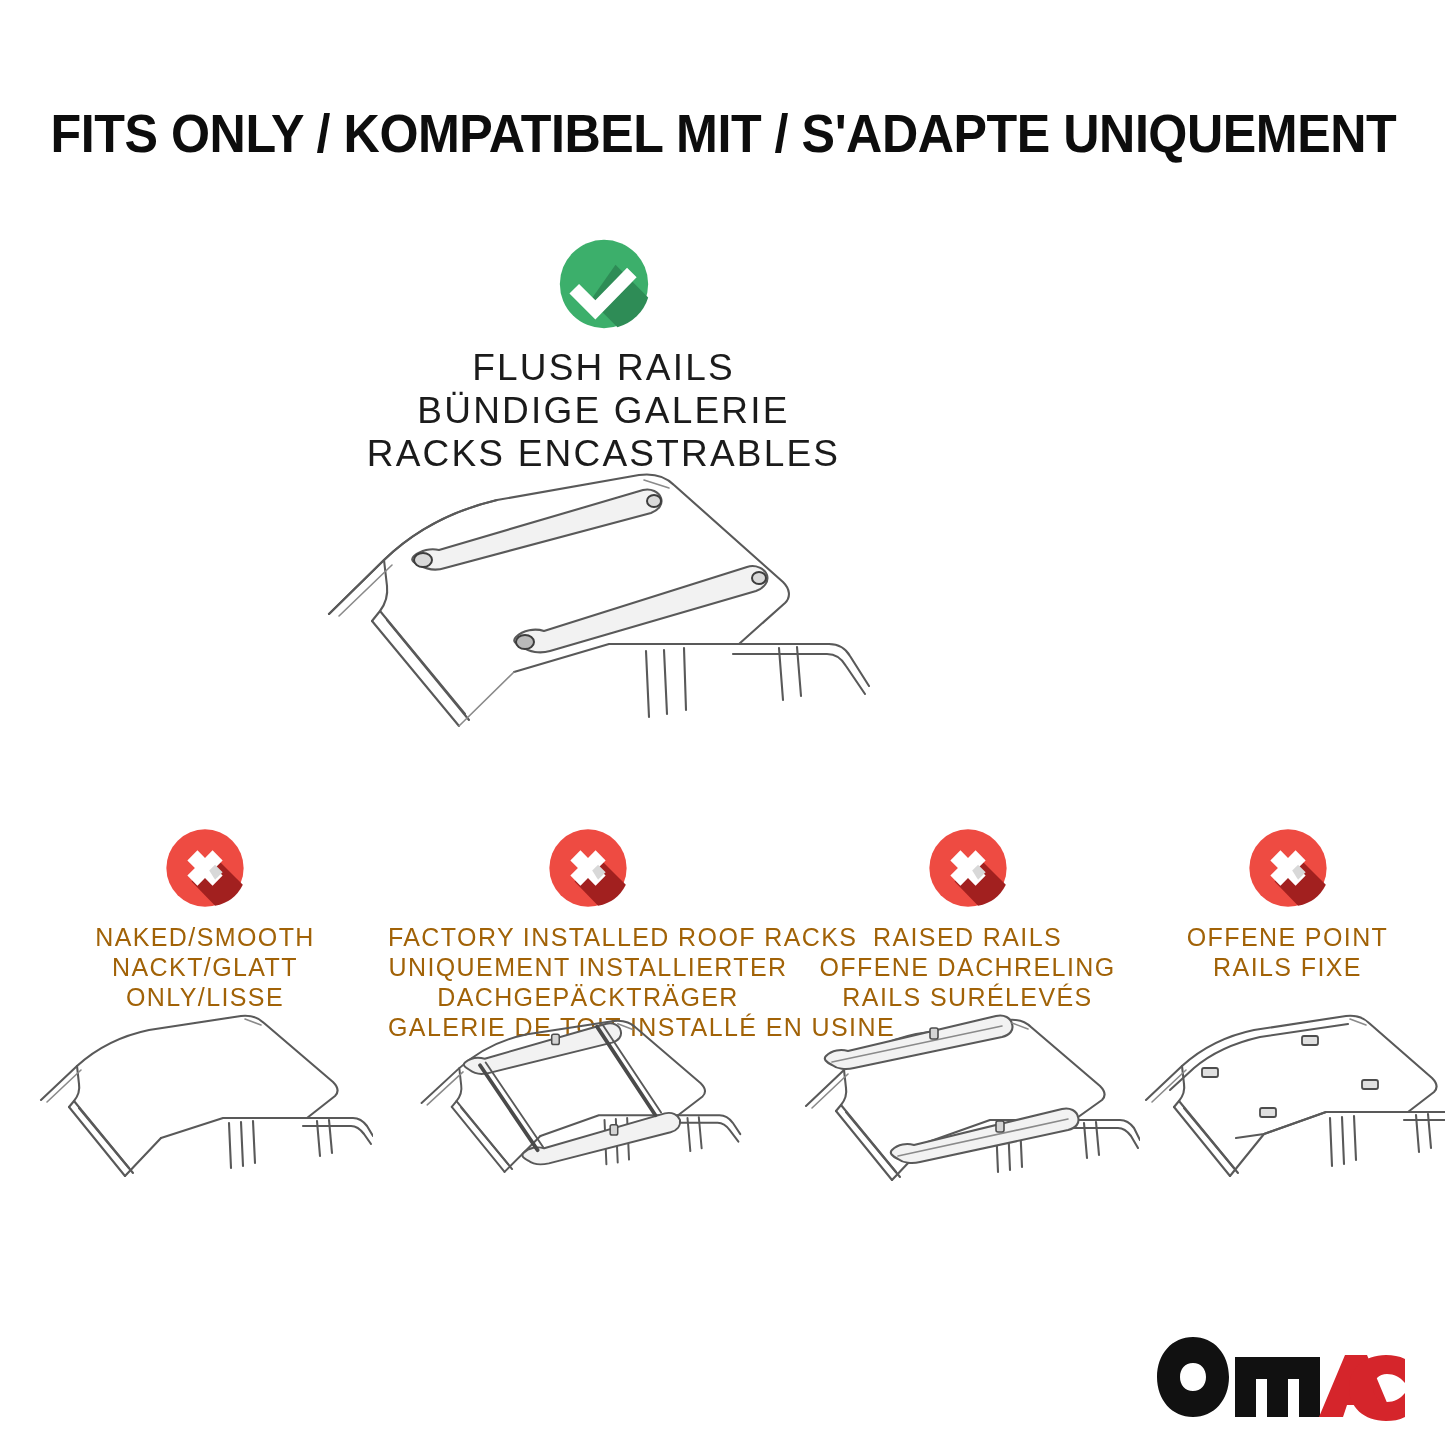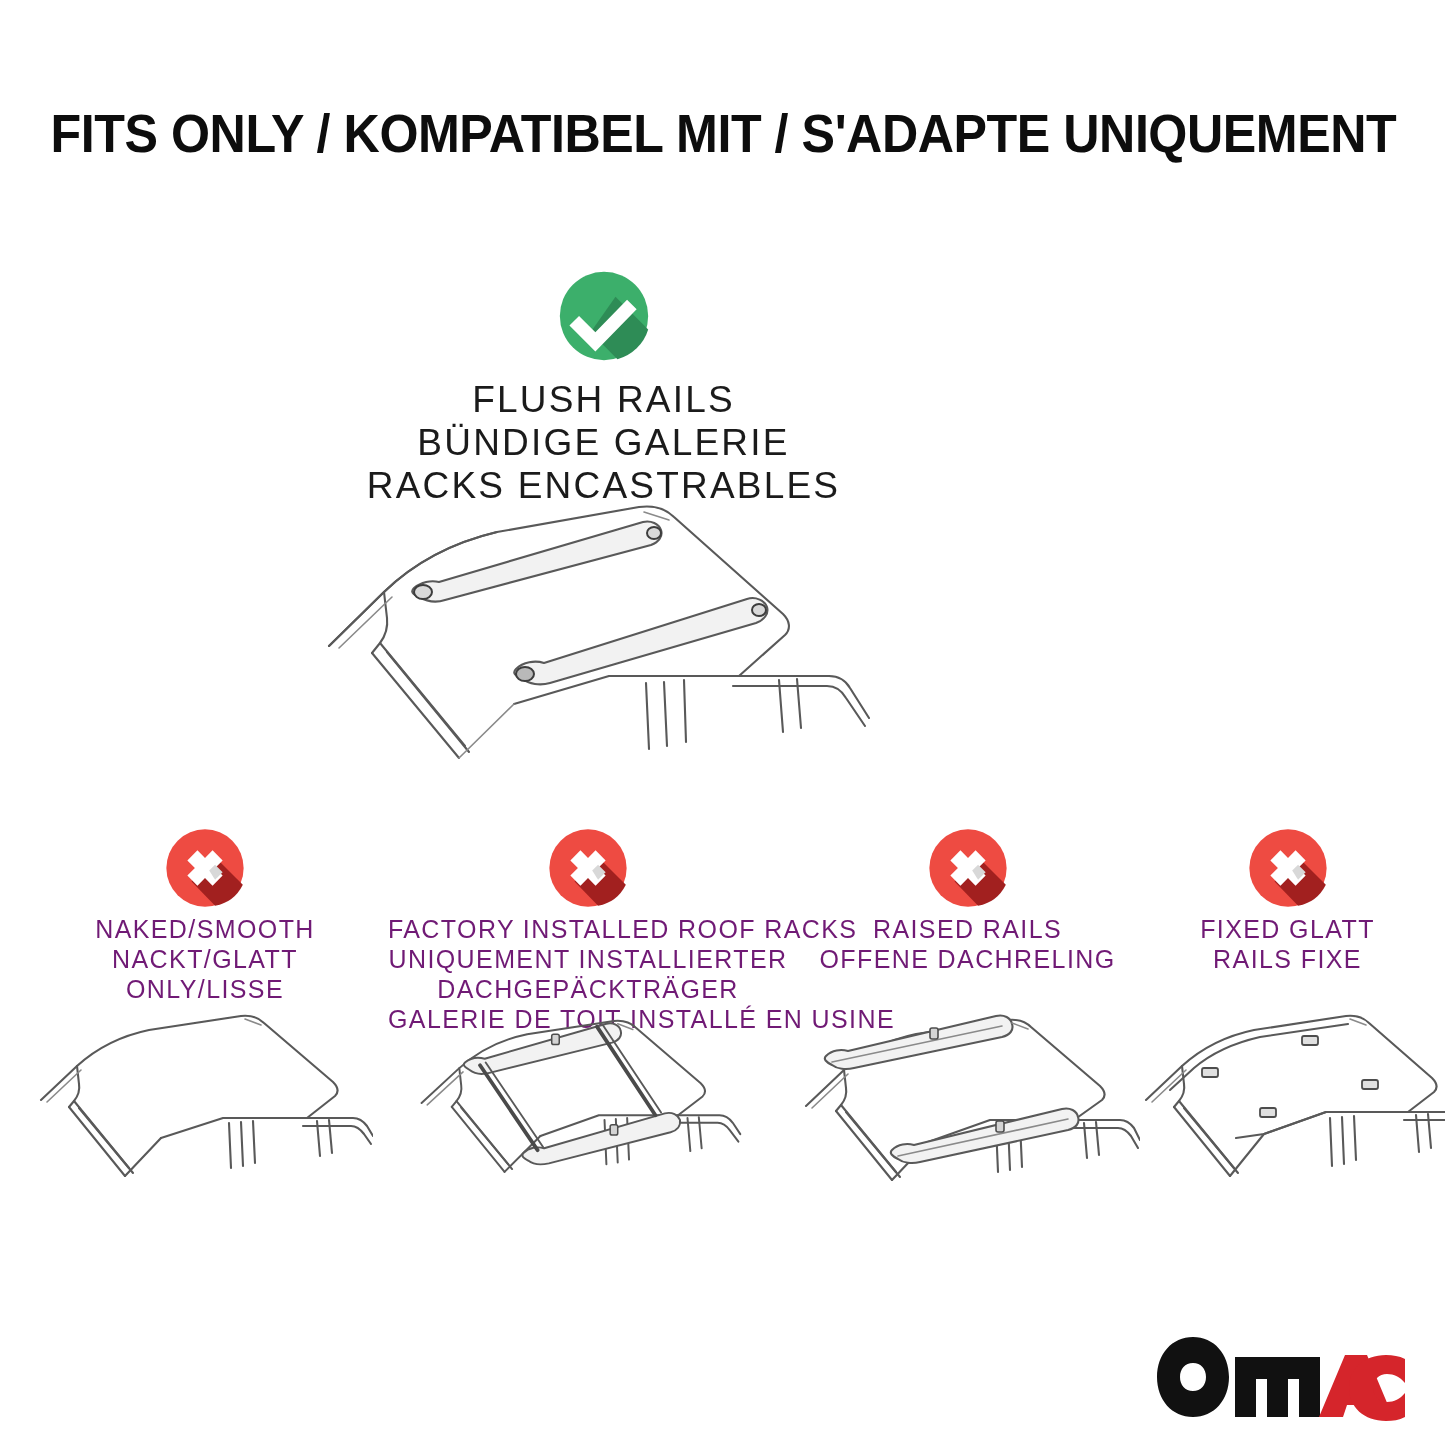--- a/index.html
+++ b/index.html
@@ -29,21 +29,21 @@
     letter-spacing: -0.5px;
     color: #0d0d0d;
     transform: scaleX(0.93);
     transform-origin: center top;
     white-space: nowrap;
   }
 
   
   .hero {
     position: absolute;
-    top: 268px;
+    top: 236px;
     left: 0;
     width: 1207px;
     text-align: center;
   }
   .badge {
     width: 96px;
     height: 96px;
     margin: 0 auto;
     position: relative;
     display: block;
@@ -79,25 +79,25 @@
     height: 440px;
   }
   .col {
     position: absolute;
     top: 0;
     text-align: center;
   }
   .col .badge { width: 84px; height: 84px; }
 
   .col-labels {
-    margin-top: 4px;
+    margin-top: 12px;
     font-size: 25px;
     line-height: 30px;
     letter-spacing: 1.4px;
-    color: #701a75;
+    color: #a16207;
   }
   .col-labels div { white-space: nowrap; }
 
   .col-art {
     position: absolute;
     left: 50%;
     width: 340px;
     height: 215px;
   }
   .col-art svg { display: block; width: 100%; height: 100%; }
@@ -309,20 +309,21 @@
       <svg viewBox="0 0 100 100" aria-hidden="true">
         <circle cx="50" cy="50" r="46" fill="#EE4B42"></circle>
         <path d="M58 33 L95 70 A46 46 0 0 1 62 95 L34 66 Z" fill="#A2201F"></path>
         <path d="M41 29 L50 38 L59 29 L71 41 L62 50 L71 59 L59 71 L50 62 L41 71 L29 59 L38 50 L29 41 Z" fill="#FFFFFF"></path>
         <path d="M55 53 L62 46 L71 55 L62 64 Z" fill="#D8D8D8"></path>
       </svg>
     </span>
     <div class="col-labels">
       <div>RAISED RAILS</div>
       <div>OFFENE DACHRELING</div>
+      <div>RAILS SURÉLEVÉS</div>
     </div>
     <div class="col-art">
       <svg viewBox="0 0 340 215" aria-hidden="true">
         <g class="art-stroke">
           <path d="M6 98 L44 62 C66 42 92 31 116 26 L208 12 C218 11 226 14 231 19 L300 78
                    C305 83 306 88 302 92 L274 112"></path>
           <path d="M44 62 L46 80 C47 86 45 92 41 97 L36 103"></path>
           <path d="M36 103 L92 172"></path>
           <path d="M41 97 L96 164"></path>
           <path d="M46 104 L100 169"></path>
@@ -357,21 +358,21 @@
   <div class="col" id="col-3">
     <span class="badge">
       <svg viewBox="0 0 100 100" aria-hidden="true">
         <circle cx="50" cy="50" r="46" fill="#EE4B42"></circle>
         <path d="M58 33 L95 70 A46 46 0 0 1 62 95 L34 66 Z" fill="#A2201F"></path>
         <path d="M41 29 L50 38 L59 29 L71 41 L62 50 L71 59 L59 71 L50 62 L41 71 L29 59 L38 50 L29 41 Z" fill="#FFFFFF"></path>
         <path d="M55 53 L62 46 L71 55 L62 64 Z" fill="#D8D8D8"></path>
       </svg>
     </span>
     <div class="col-labels">
-      <div>FIXED GLATT</div>
+      <div>OFFENE POINT</div>
       <div>RAILS FIXE</div>
     </div>
     <div class="col-art">
       <svg viewBox="0 0 320 215" aria-hidden="true">
         <g class="art-stroke">
           <path d="M6 92 L42 58 C64 38 90 27 114 22 L206 8 C216 7 224 10 229 15 L292 70
                    C297 75 298 80 294 84 L268 104"></path>
           <path d="M42 58 L44 76 C45 82 43 88 39 93 L34 99"></path>
           <path d="M34 99 L90 168"></path>
           <path d="M39 93 L94 160"></path>

